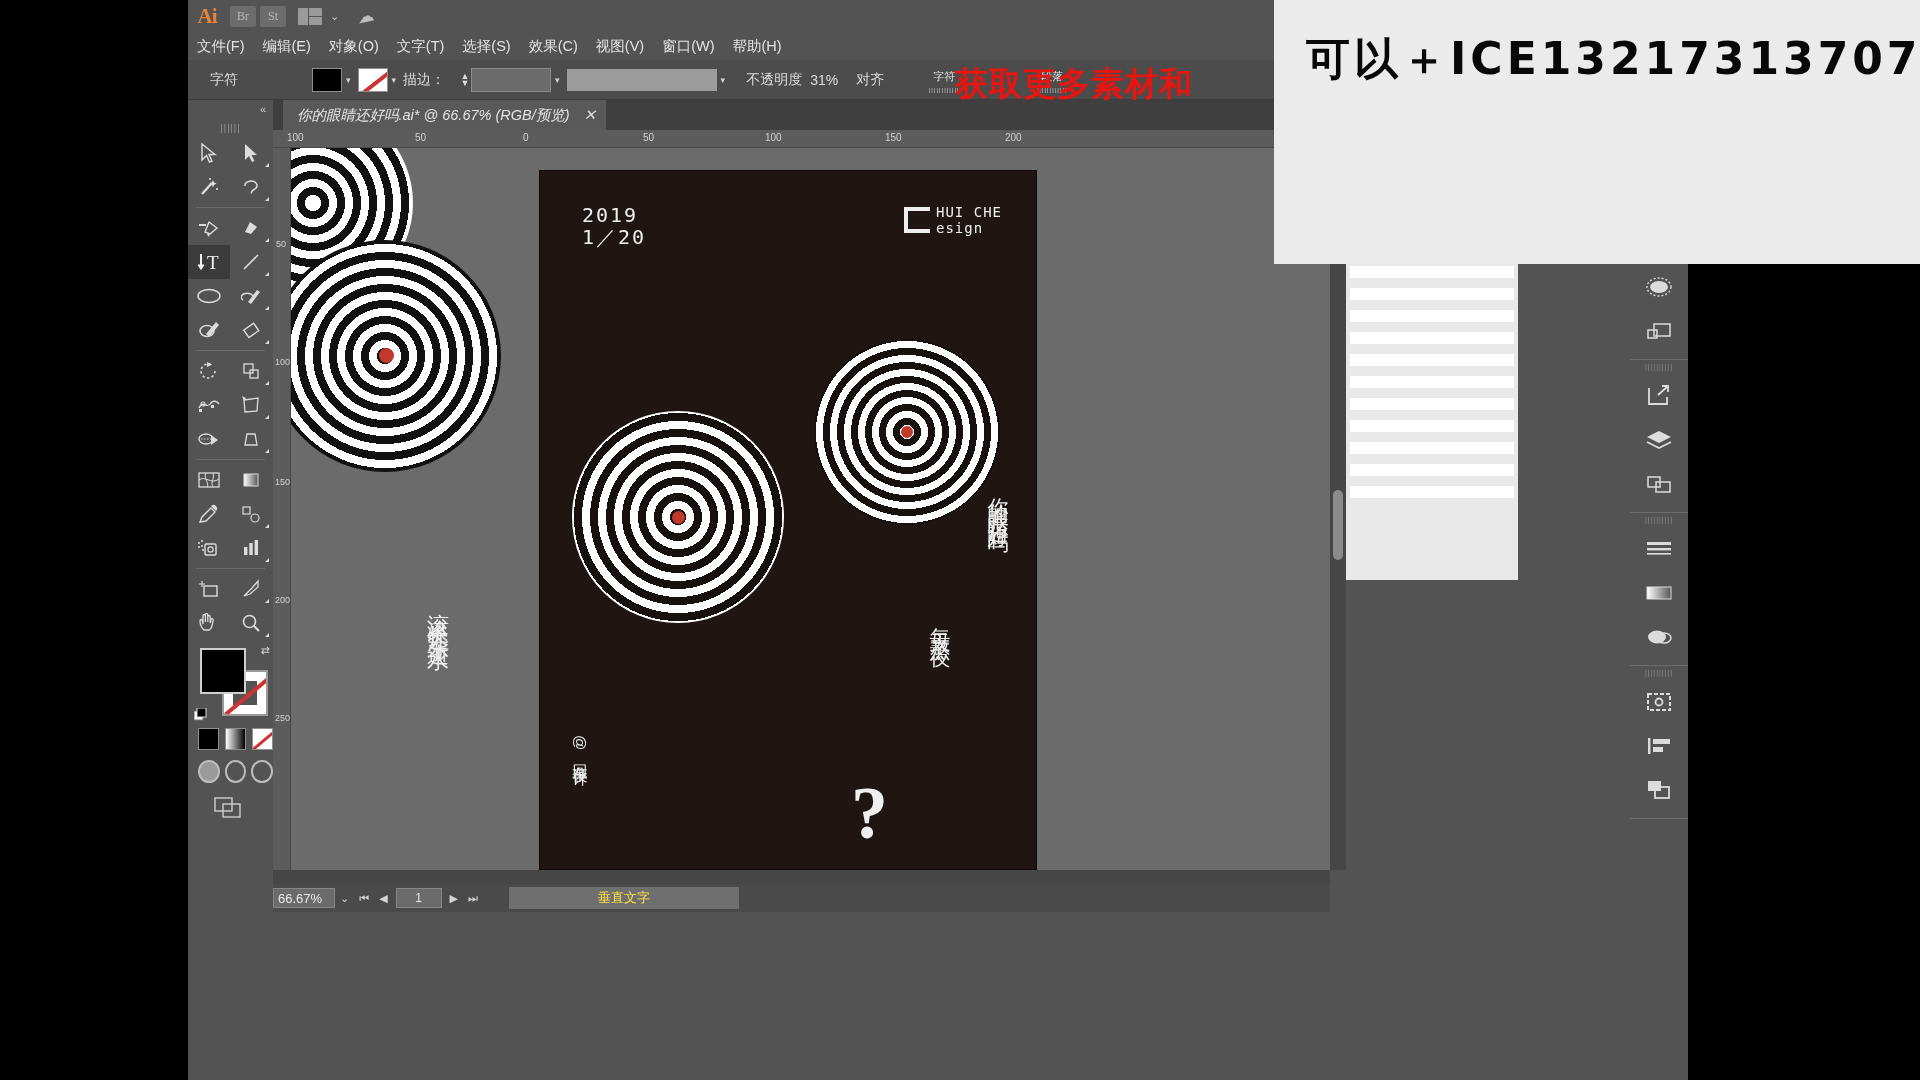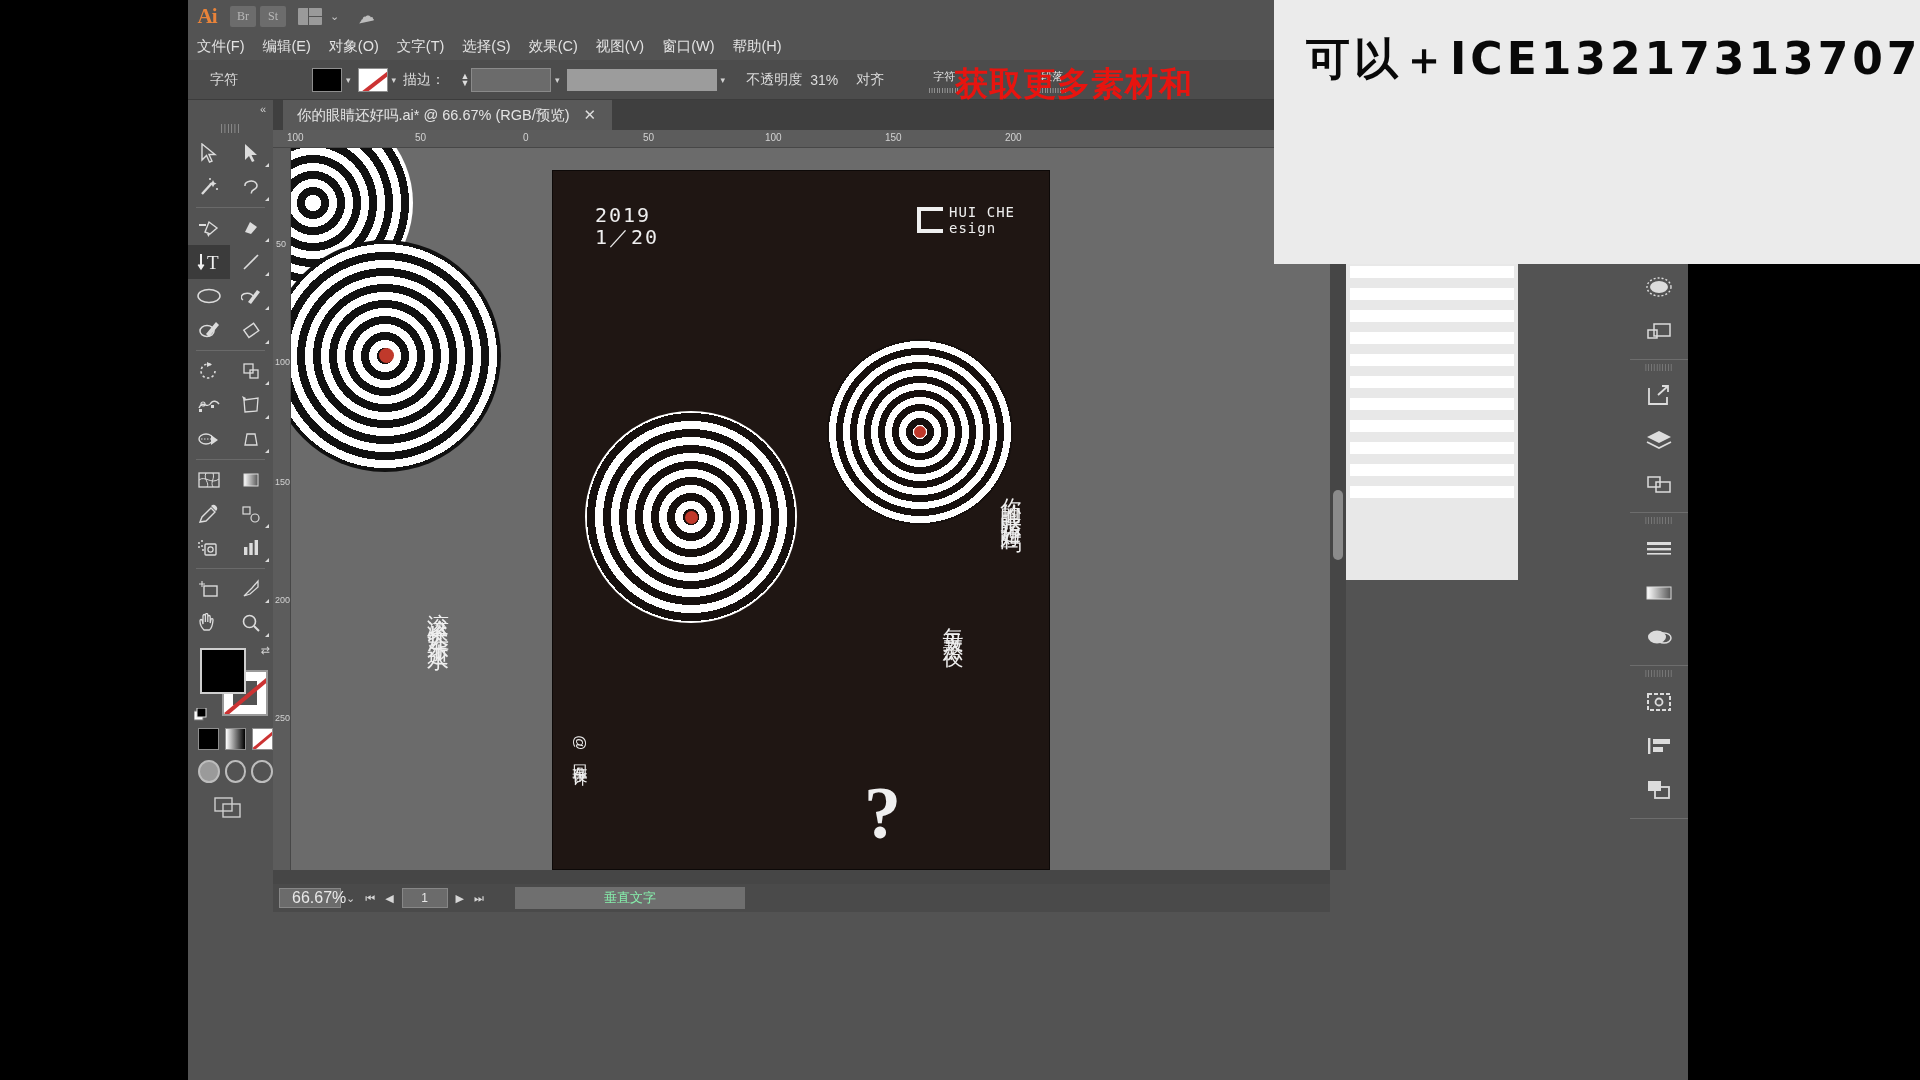--- a/index.html
+++ b/index.html
@@ -83,36 +83,36 @@
   .mb-n { background:#fff; position:relative; overflow:hidden;}
   .mb-n:after{content:"";position:absolute;left:-3px;top:9px;width:30px;height:3px;background:#c33;transform:rotate(-40deg);}
   .screenrow { display:flex; gap:5px; margin:10px 0 0 10px; }
   .scr { width:23px; height:23px; border-radius:50%; border:2px solid #bdbdbd; }
   .scr.f { background:#9a9a9a; }
   .screenbtn { margin:12px 0 0 25px; width:30px; height:24px; position:relative; }
 
   
   .tabbar { position:absolute; left:85px; top:100px; width:1057px; height:30px; background:#3f3f3f; }
   .doctab { position:absolute; left:10px; top:0; height:30px; background:#595959;
-    display:flex; align-items:center; padding:0 16px 0 14px; }
+    display:flex; align-items:center; padding:0 10px 0 14px;font-style:italic; }
   .doctab .title { color:#e4e4e4; font-size:14.5px; }
   .doctab .x { color:#dcdcdc; font-size:15px; margin-left:14px; }
 
   
   .docarea { position:absolute; left:85px; top:130px; width:1057px; height:740px; background:#2b2b2b; }
   .ruler-h { position:absolute; left:0; top:0; width:1057px; height:18px; background:#5c5c5c;
     border-bottom:1px solid #474747; overflow:hidden;}
   .ruler-v { position:absolute; left:0; top:18px; width:18px; height:722px; background:#5c5c5c;
     border-right:1px solid #474747; overflow:hidden;}
   .rnum { position:absolute; color:#d2d2d2; font-size:10px; }
   .rnum.v { width:12px; line-height:9px; text-align:center; left:2px; font-size:9px;}
   .canvas { position:absolute; left:18px; top:18px; width:1039px; height:722px; background:#6b6b6b; overflow:hidden;}
 
   
-  .artboard { position:absolute; left:261px; top:22px; width:498px; height:700px;
+  .artboard { position:absolute; left:248px; top:22px; width:498px; height:700px;
     background:#1f1613; border:1px solid #0d0908; overflow:hidden; }
   .pdate { position:absolute; left:42px; top:33px; color:#efefef;
     font-family:"DejaVu Sans Mono", monospace; font-size:20px; line-height:22px; letter-spacing:2px;}
   .plogo { position:absolute; right:34px; top:33px; display:flex; align-items:center;justify-content:space-between; }
   .plogo .mark { width:26px; height:26px; border:4px solid #efefef; border-right:none; margin-right:6px;}
   .plogo .txt { color:#efefef; font-family:"DejaVu Sans Mono", monospace; font-size:14px; line-height:16px; letter-spacing:1px;}
   .vtext { position:absolute; writing-mode:vertical-rl; color:#efefef;
     font-size:21px; letter-spacing:6px; }
   .qmark { position:absolute; color:#efefef; font-size:74px; font-weight:bold;
     font-family:"Liberation Serif", serif; }
@@ -125,27 +125,27 @@
   .offring { position:absolute; border-radius:50%; overflow:hidden; }
 
   
   .vscroll { position:absolute; left:1142px; top:130px; width:16px; height:740px; background:#464646; }
   .vscroll .thumb { position:absolute; left:3px; top:360px; width:10px; height:70px; background:#8b8b8b; border-radius:5px;}
   .hscroll { position:absolute; left:85px; top:870px; width:1057px; height:14px; background:#464646; }
 
   
   .statusbar { position:absolute; left:85px; top:884px; width:1057px; height:28px; background:#4a4a4a;
     display:flex; align-items:center; color:#dcdcdc; font-size:13px; }
-  .zoombox { width:62px; height:20px; background:#6b6b6b; border:1px solid #878787; margin-left:6px;
-    color:#e8e8e8; font-size:16px; display:flex; align-items:center; padding-left:12px;}
+  .zoombox { width:62px; height:20px; background:#6b6b6b; border:1px solid #878787; margin-left:0;
+    color:#e8e8e8; font-size:13px; display:flex; align-items:center; padding-left:4px;}
   .navbtn { color:#d6d6d6; font-size:11px; padding:0 5px; }
   .pagebox { width:46px; height:20px; background:#6b6b6b; border:1px solid #878787; margin:0 3px;
     color:#e8e8e8; font-size:12px; display:flex; align-items:center; justify-content:center;}
   .statuspick { width:230px; height:22px; background:#6f6f6f; margin-left:26px;
-    color:#86efac; font-size:13px; display:flex; align-items:center; justify-content:center;}
+    color:#fde047; font-size:13px; display:flex; align-items:center; justify-content:center;}
 
   
   .rightdock { position:absolute; left:1158px; top:100px; width:284px; height:980px; background:#535353; }
   .opentype-pill { position:absolute; left:10px; top:108px; width:160px; height:30px;
     background:#6e6e6e; border-radius:3px; display:flex; align-items:center; padding-left:10px;
     color:#dcdcdc; font-size:14px; }
   .ot-circle { width:18px; height:18px; border-radius:50%; border:2px solid #d8d8d8; margin-right:8px;}
   .whitepanel { position:absolute; left:0px; top:120px; width:172px; height:360px; background:#e8e8e8;}
   .wp-bars { position:absolute; left:4px; top:24px; width:164px; }
   .wp-bar { height:12px; background:#fff; margin-bottom:10px; }

